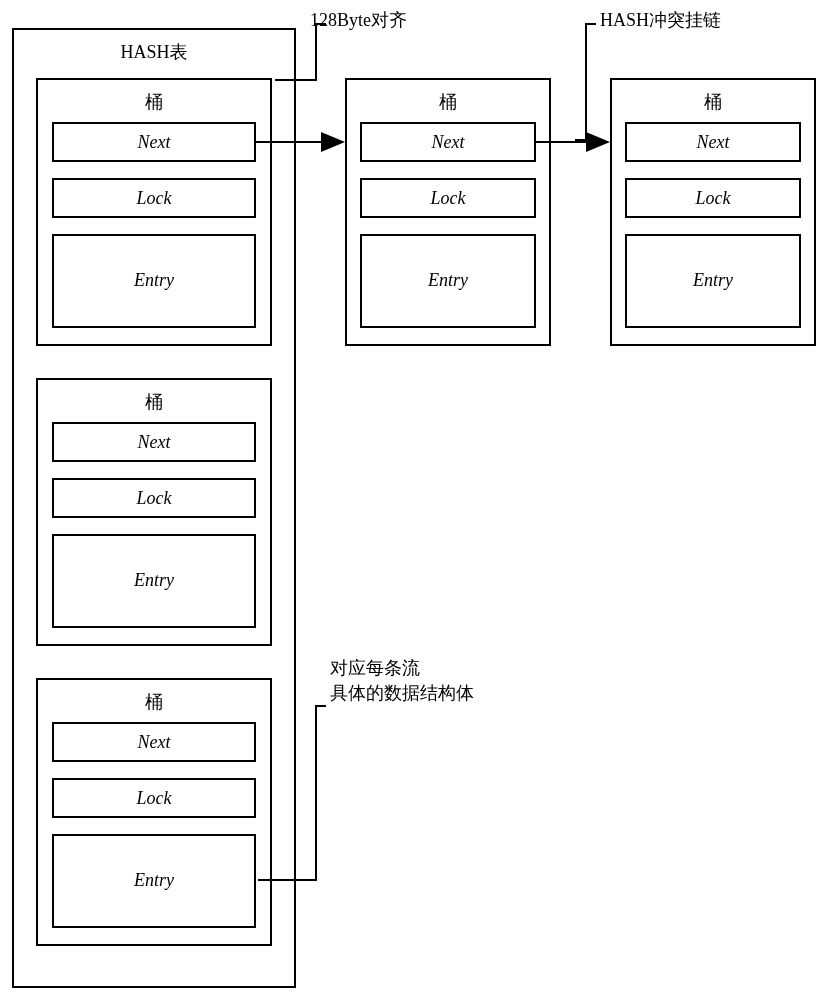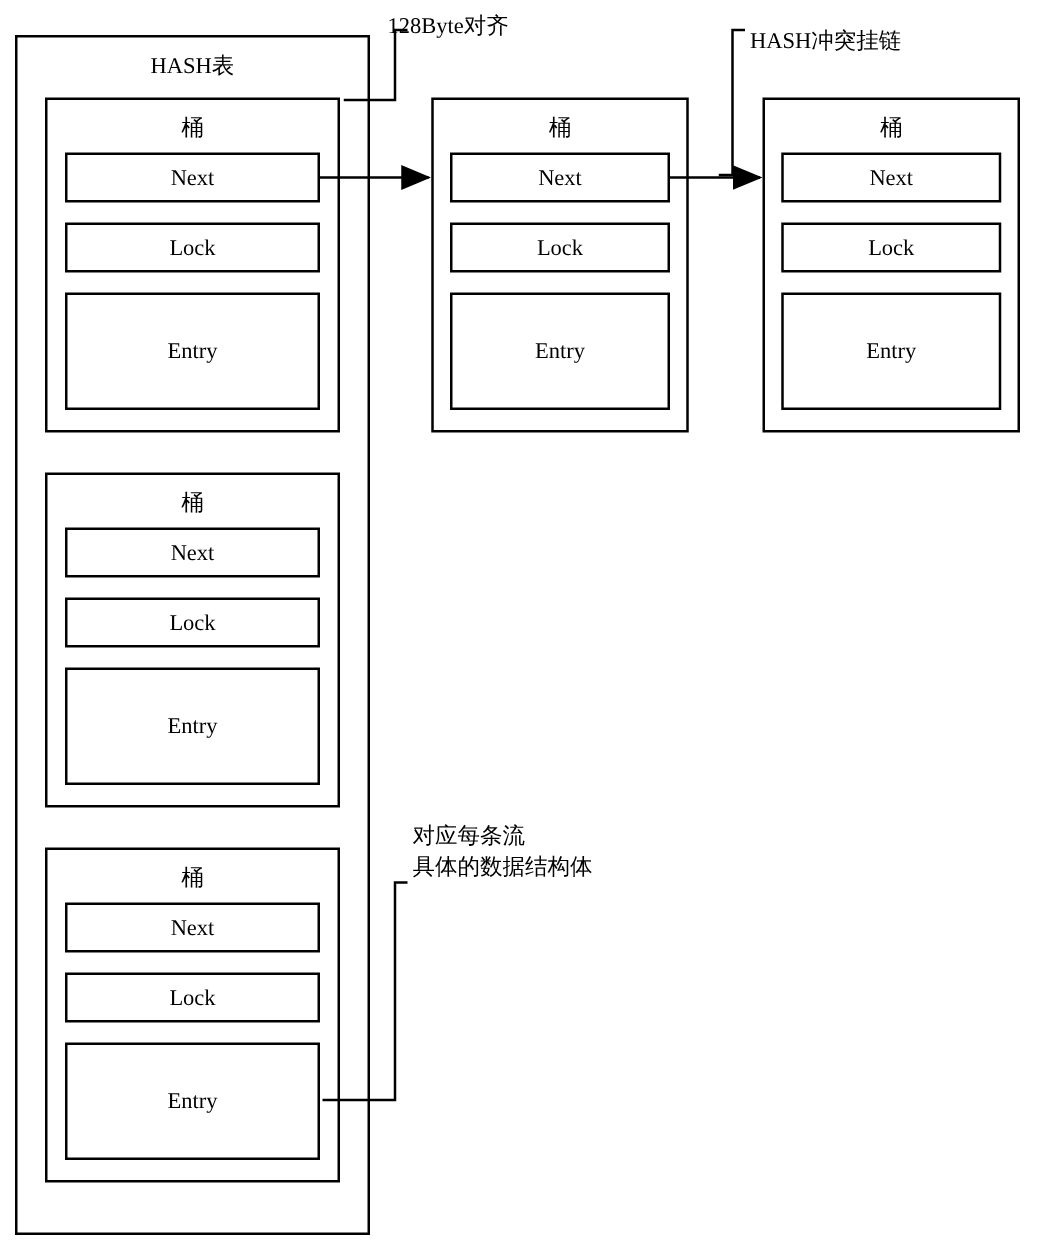--- a/index.html
+++ b/index.html
@@ -19,20 +19,21 @@
     border: 2px solid #000;
     background: #fff;
     text-align: center;
   }
   .label {
     position: absolute;
     white-space: pre;
   }
   .inner-label {
     padding-top: 2px;
+    font-style: italic;
   }
   svg.overlay {
     position: absolute;
     left: 0; top: 0;
     width: 830px;
     height: 1000px;
     pointer-events: none;
   }
 </style>
 </head>
@@ -101,21 +102,21 @@
   <div class="inner-label" style="padding-top:8px;">Next</div>
 </div>
 <div class="box" style="left:625px; top:178px; width:176px; height:40px;">
   <div class="inner-label" style="padding-top:8px;">Lock</div>
 </div>
 <div class="box" style="left:625px; top:234px; width:176px; height:94px;">
   <div class="inner-label" style="padding-top:34px;">Entry</div>
 </div>
 
 <div class="label" style="left:310px; top:8px;">128Byte对齐</div>
-<div class="label" style="left:600px; top:20px;">HASH冲突挂链</div>
+<div class="label" style="left:600px; top:8px;">HASH冲突挂链</div>
 <div class="label" style="left:330px; top:656px; line-height:1.4;">对应每条流
 具体的数据结构体</div>
 
 <svg class="overlay">
   <defs>
     <marker id="arrowhead" markerWidth="12" markerHeight="10" refX="11" refY="5" orient="auto">
       <path d="M0,0 L12,5 L0,10 Z" fill="#000"></path>
     </marker>
   </defs>
 

